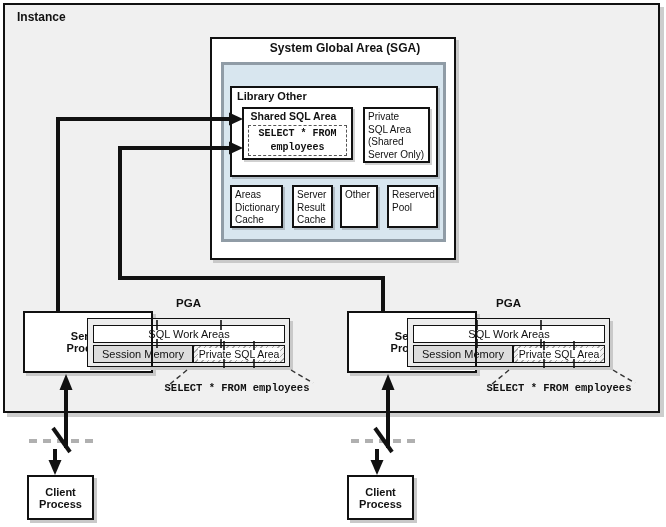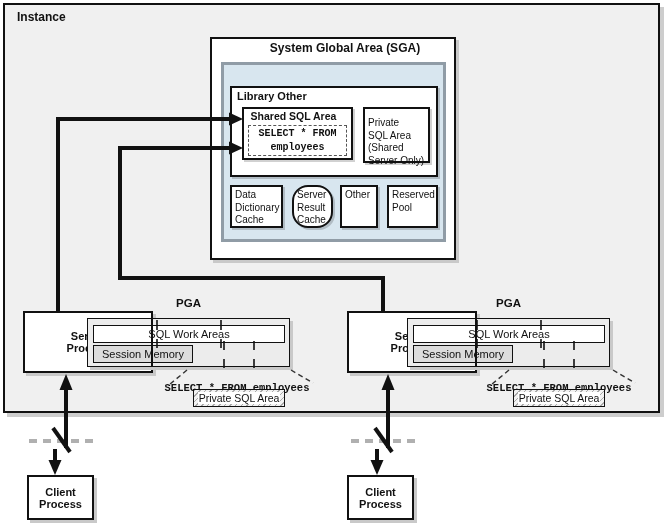--- a/index.html
+++ b/index.html
@@ -18,21 +18,20 @@
   .b12{font-weight:bold;font-size:12px;}
   .b115{font-weight:bold;font-size:11.5px;}
   .b11{font-weight:bold;font-size:11px;}
   .b105{font-weight:bold;font-size:10.5px;}
   .r11{font-size:11px;}
   .r10{font-size:10px;line-height:1.25;}
   .mono{font-family:"Liberation Mono","DejaVu Sans Mono",monospace;font-weight:bold;text-align:center;}
   .hatch{
     background:#f2f2f2;
     background-image:repeating-linear-gradient(135deg,#a9a9a9 0 1px,transparent 1px 4px);
-    margin-top:44px;
   }
   svg{position:absolute;left:0;top:0;pointer-events:none;}
 </style>
 </head>
 <body>
 
 <div class="canvas">
 
   <div class="box sh4" style="left:3px;top:3px;width:657px;height:410px;background:#f0f0f0;"></div>
   <div class="abs b12" style="left:17px;top:10px;">Instance</div>
@@ -43,29 +42,29 @@
   <div class="abs" style="left:221px;top:62px;width:225px;height:180px;background:#d8e6ef;border:3px solid #909ca6;"></div>
 
   <div class="box sh2" style="left:230px;top:86px;width:208px;height:91px;"></div>
   <div class="abs b11" style="left:237px;top:90px;">Library Other</div>
 
   <div class="box sh2" style="left:242px;top:107px;width:111px;height:53px;"></div>
   <div class="abs ctr b105" style="left:238px;top:110px;width:111px;height:12px;">Shared SQL Area</div>
   <div class="abs ctr mono pre" style="left:248px;top:125px;width:99px;height:31px;border:1px dashed #555;font-size:10px;line-height:1.35;">SELECT * FROM
 employees</div>
 
-  <div class="box sh2 r10 pre" style="left:363px;top:107px;width:67px;height:56px;padding:8px 3px;">Private
+  <div class="box sh2 r10 pre" style="left:363px;top:107px;width:67px;height:56px;padding:2px 3px;">Private
 SQL Area
 (Shared
 Server Only)</div>
 
-  <div class="box sh2 r10 pre" style="left:230px;top:185px;width:53px;height:43px;padding:2px 3px;">Data
+  <div class="box sh2 r10 pre" style="left:230px;top:185px;width:53px;height:43px;padding:2px 3px;">Areas
 Dictionary
 Cache</div>
-  <div class="box sh2 r10 pre" style="left:292px;top:185px;width:41px;height:43px;padding:2px 3px;border-radius:16px;">Server
+  <div class="box sh2 r10 pre" style="left:292px;top:185px;width:41px;height:43px;padding:2px 3px;">Server
 Result
 Cache</div>
   <div class="box sh2 r10 pre" style="left:387px;top:185px;width:51px;height:43px;padding:2px 3px;">Reserved
 Pool</div>
   <div class="box sh2 r10 pre" style="left:340px;top:185px;width:38px;height:43px;padding:2px 3px;">Other</div>
 
   <div class="abs ctr b115" style="left:87px;top:296px;width:203px;height:14px;">PGA</div>
   <div class="box ctr pre b11 sh3" style="left:23px;top:311px;width:130px;height:62px;border-width:2.5px;z-index:1;">Server
 Process</div>
   <div class="abs sh3" style="left:87px;top:318px;width:203px;height:49px;background:#ececec;border:1.5px solid #111;z-index:2;"></div>

